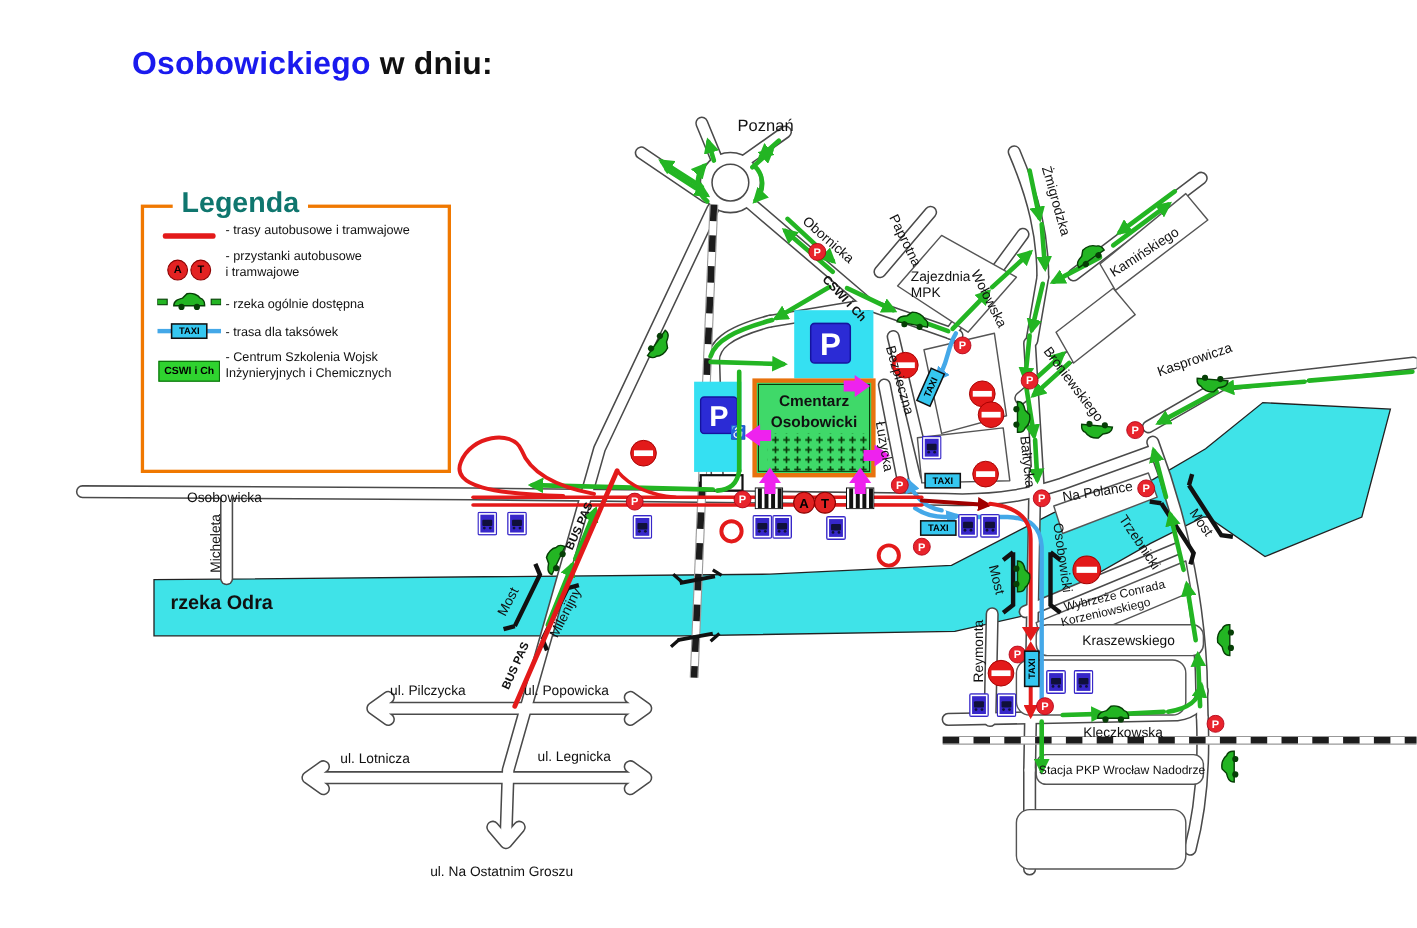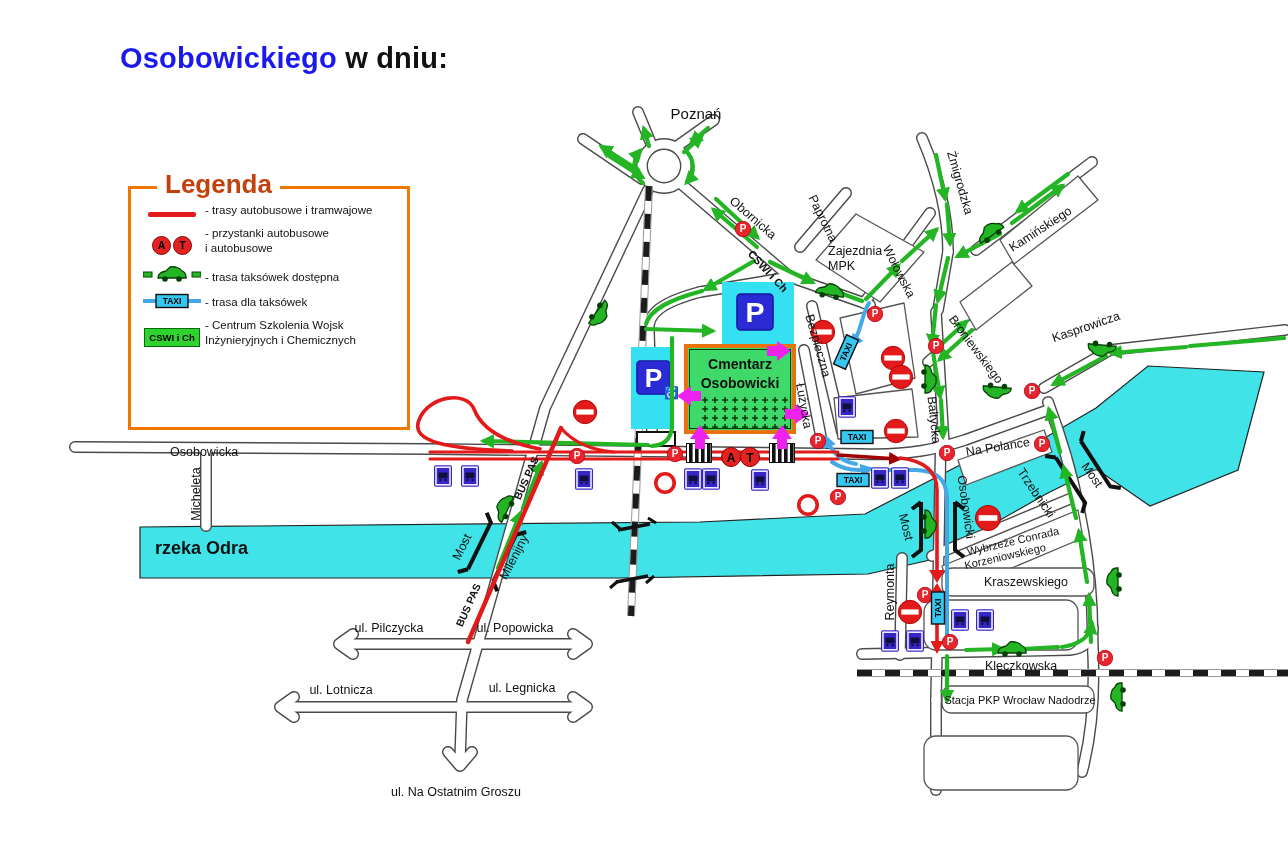--- a/index.html
+++ b/index.html
@@ -5,21 +5,21 @@
   html,body{margin:0;padding:0;background:#fff;}
   .stage{position:relative;width:1288px;height:844px;background:#fff;overflow:hidden;
          font-family:"Liberation Sans",sans-serif;}
   .map-svg{position:absolute;left:0;top:0;}
   .title{position:absolute;left:120px;top:40px;font-size:29px;font-weight:bold;
          line-height:1.28;color:#111;letter-spacing:.2px;}
   .title .blu{color:#1A1AEE;}
   .legend{position:absolute;left:128px;top:186px;width:276px;height:238px;
           border:3px solid #F07800;background:#fff;z-index:5;}
   .legend-title{position:absolute;top:-20px;left:26px;background:#fff;padding:0 8px;
-                font-size:26px;font-weight:bold;color:#c2410c;}
+                font-size:26px;font-weight:bold;color:#0f766e;}
   .lg-rows{position:absolute;left:8px;top:14px;right:6px;}
   .lg-row{display:flex;align-items:flex-end;margin-bottom:9px;}
   .lg-ic{width:66px;flex:0 0 66px;display:flex;justify-content:center;align-items:center;}
   .lg-tx{font-size:11.5px;color:#111;line-height:1.25;}
   .lg-line{width:48px;height:5px;background:#E31A1A;border-radius:2px;}
   .lg-at{display:flex;gap:2px;}
   .lg-at .c{width:17px;height:17px;border-radius:50%;background:#E32222;border:1px solid #8B0000;
             color:#000;font-weight:bold;font-size:10px;display:flex;align-items:center;justify-content:center;}
   .lg-cswi{background:#2FD32F;border:1px solid #0a6a0a;color:#000;font-weight:bold;
            font-size:9.5px;padding:3px 4px;}
@@ -426,31 +426,31 @@
         <span class="lg-tx">- trasy autobusowe i tramwajowe</span>
       </div>
       <div class="lg-row">
         <span class="lg-ic">
             <span class="lg-at">
           <span class="c">A</span>
           <span class="c">T</span>
             </span>
           </span>
         <span class="lg-tx"><span>- przystanki autobusowe</span><br>
-          <span>i autobusowe</span></span>
+          <span>i tramwajowe</span></span>
       </div>
       <div class="lg-row">
         <span class="lg-ic">
           <svg width="58" height="20" viewBox="0 0 58 20">
             <rect x="0" y="8" width="9" height="5" fill="#23B523" stroke="#063f06"></rect>
             <rect x="49" y="8" width="9" height="5" fill="#23B523" stroke="#063f06"></rect>
             <use href="#car" width="32" height="20" x="13" y="0"></use>
           </svg>
           </span>
-        <span class="lg-tx">- trasa taksówek dostępna</span>
+        <span class="lg-tx">- rzeka ogólnie dostępna</span>
       </div>
       <div class="lg-row">
         <span class="lg-ic">
           <svg width="58" height="16" viewBox="0 0 58 16">
             <rect x="0" y="6" width="58" height="4" fill="#44A8E8"></rect>
             <rect x="13" y="1.5" width="32" height="13" fill="#35C7F0" stroke="#111" stroke-width="1.4"></rect>
             <text x="29" y="11" text-anchor="middle" font-size="8.5" font-weight="bold" fill="#000">TAXI</text>
           </svg>
           </span>
         <span class="lg-tx">- trasa dla taksówek</span>

